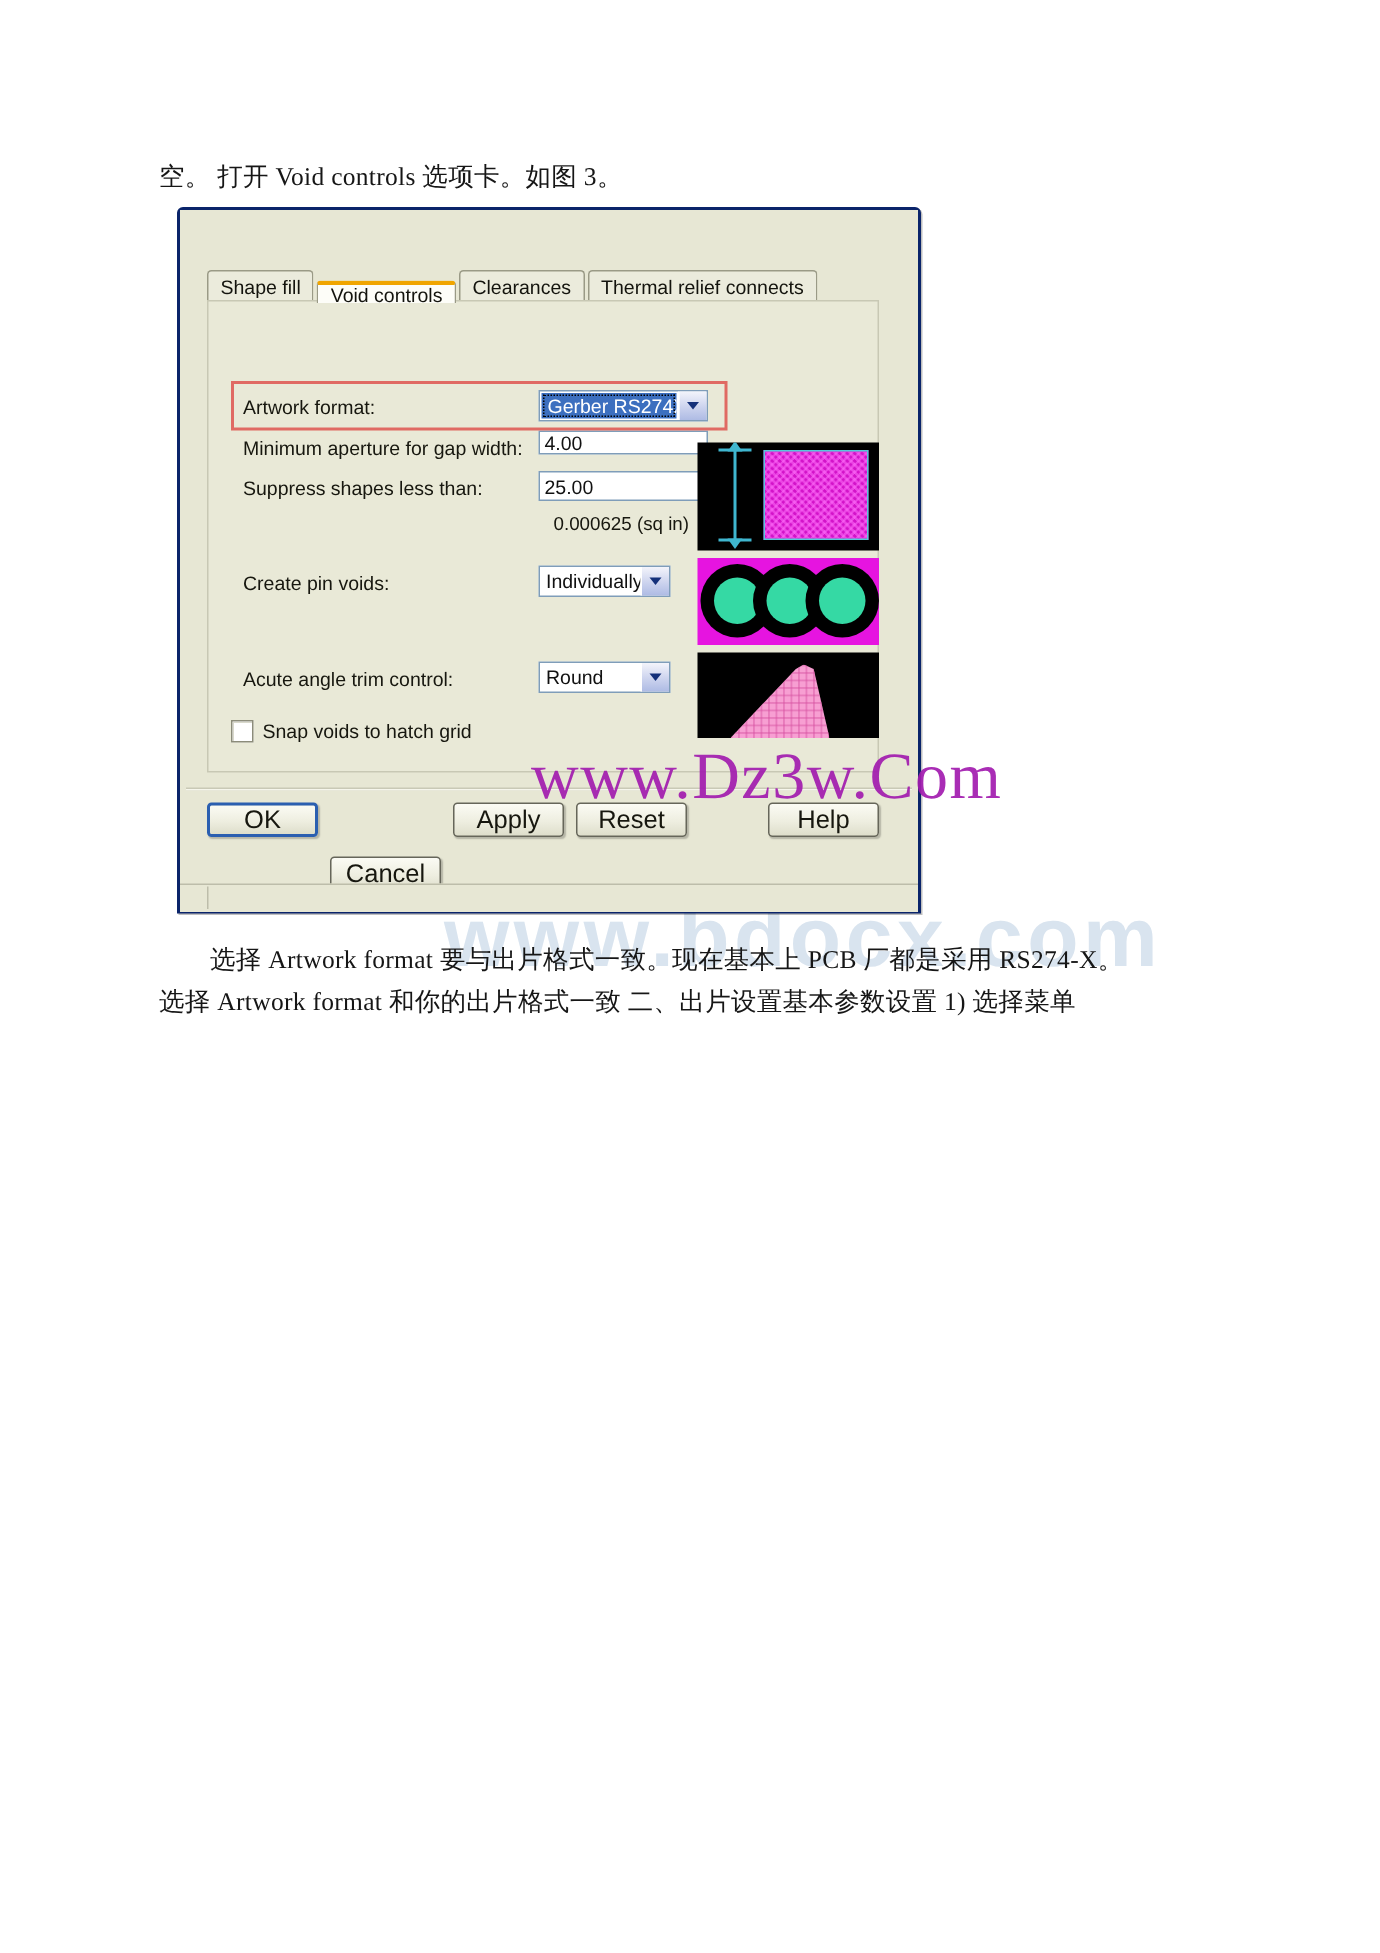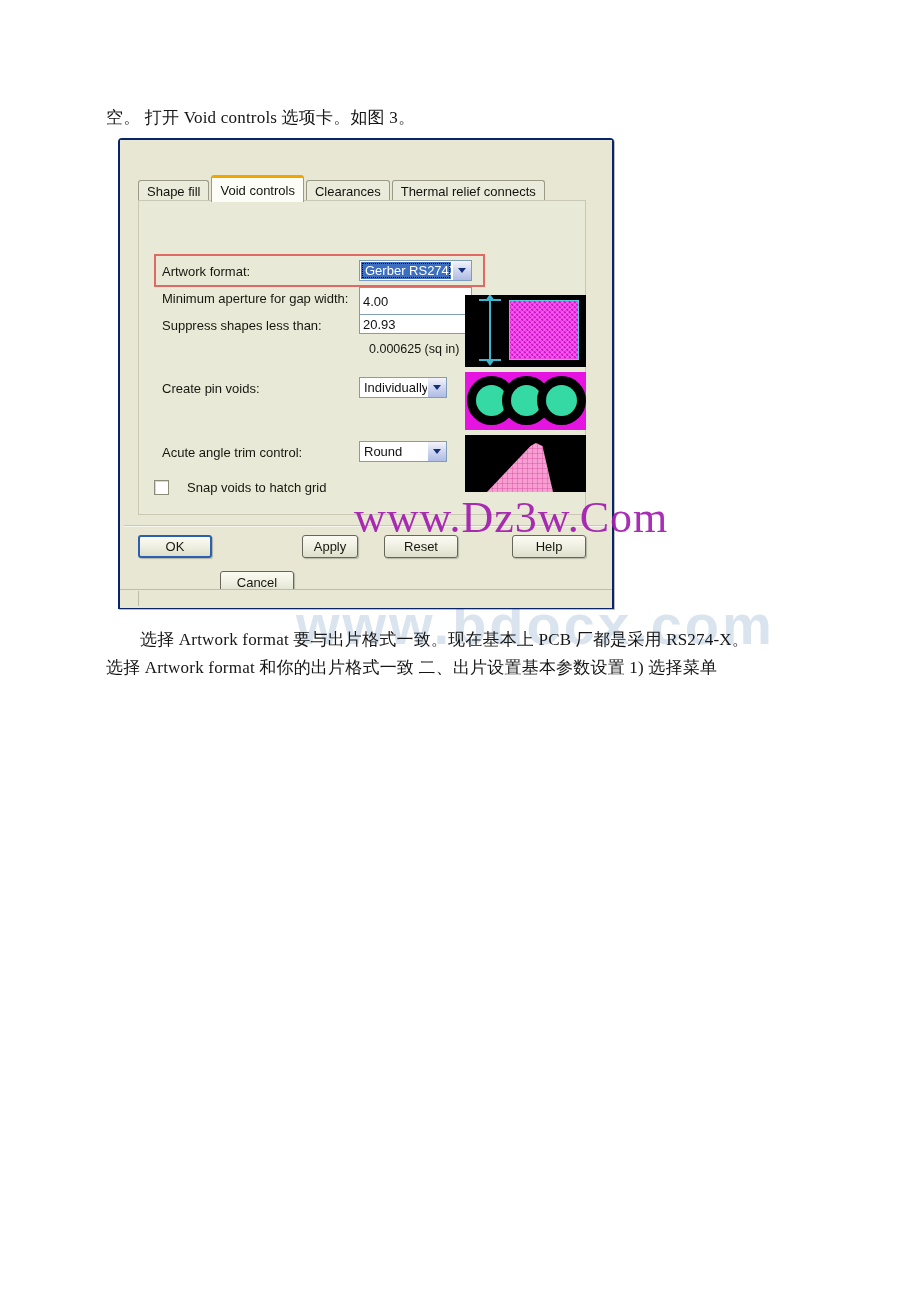--- a/index.html
+++ b/index.html
@@ -146,21 +146,21 @@
     border-bottom: none;
     border-radius: 3px 3px 0 0;
     font-family: "Liberation Sans", sans-serif;
     font-size: 13px;
     color: #13130d;
     display: flex; align-items: center;
     box-sizing: border-box;
     white-space: nowrap;
   }
   .tab.active {
-    height: 27px;
+    height: 15px;
     background: #fdfdf8;
     border-top: 3px solid #f0a500;
     border-left-color: #9a9a86;
     border-right-color: #9a9a86;
     margin-bottom: -1px;
     z-index: 3;
     position: relative;
   }
 
   
@@ -256,21 +256,21 @@
     font-family: "Liberation Sans", sans-serif;
     font-size: 12.5px;
     color: #17170f;
     white-space: nowrap;
   }
 
   
   #chk-row {
     position: absolute;
     left: 34px; top: 340px;
-    display: flex; align-items: center; gap: 12px;
+    display: flex; align-items: center;
   }
   #chk-box {
     width: 13px; height: 13px;
     background: #ffffff;
     border: 1px solid #8c8c7a;
     box-shadow: inset 1px 1px 0 #d9d9cc;
     margin-right: 6px;
     flex: 0 0 13px;
   }
   #chk-label {
@@ -358,34 +358,34 @@
     left: 0; right: 0; top: 395px;
     height: 30px;
   }
   .btn {
     position: absolute;
     height: 23px;
     background: linear-gradient(to bottom, #fbfbf4 0%, #eeeee0 55%, #dedecb 100%);
     border: 1px solid #66665a;
     border-radius: 3px;
     font-family: "Liberation Sans", sans-serif;
-    font-size: 13px;
+    font-size: 17px;
     color: #17170f;
     display: flex; align-items: center; justify-content: center;
     box-sizing: border-box;
     box-shadow: 1px 1px 1px rgba(0,0,0,.22);
     white-space: nowrap;
   }
   .btn.default {
     border: 2px solid #2b5fb0;
     box-shadow: 1px 1px 1px rgba(0,0,0,.22);
   }
   #btn-ok     { left: 18px;  width: 74px; }
   #btn-cancel { left: 100px; width: 74px; margin-top: 36px; }
-  #btn-apply  { left: 182px; width: 56px; }
+  #btn-apply  { left: 182px; width: 74px; }
   #btn-reset  { left: 264px; width: 74px; }
   #btn-help   { left: 392px; width: 74px; }
 
   #sep-line {
     position: absolute;
     left: 4px; right: 4px; top: 385px;
     height: 1px;
     background: #c9c9b6;
     border-bottom: 1px solid #f6f6ec;
   }
@@ -450,27 +450,27 @@
 
     <div id="redbox"></div>
 
     <div class="field-label" style="left:42px; top:124px;">Artwork format:</div>
     <div class="combo selected" style="left:239px; top:120px; width:113px;">
       <div class="val">Gerber RS274X</div>
       <div class="arrow"></div>
     </div>
 
     <div class="field-label" style="left:42px; top:151px;">Minimum aperture for gap width:</div>
-    <div class="tinput" style="left:239px; top:147px; width:113px; height:28px;">
+    <div class="tinput" style="left:239px; top:147px; width:113px; height:16px;">
         <span>4.00</span>
       </div>
 
     <div class="field-label" style="left:42px; top:178px;">Suppress shapes less than:</div>
     <div class="tinput" style="left:239px; top:174px; width:113px; height:20px;">
-        <span>20.93</span>
+        <span>25.00</span>
       </div>
     <div class="unit" style="left:358px; top:178px;">mils</div>
     <div class="readout" style="left:249px; top:202px;">0.000625 (sq in)</div>
 
     <div class="field-label" style="left:42px; top:241px;">Create pin voids:</div>
     <div class="combo" style="left:239px; top:237px; width:88px;">
       <div class="val">Individually</div>
       <div class="arrow"></div>
     </div>
 

